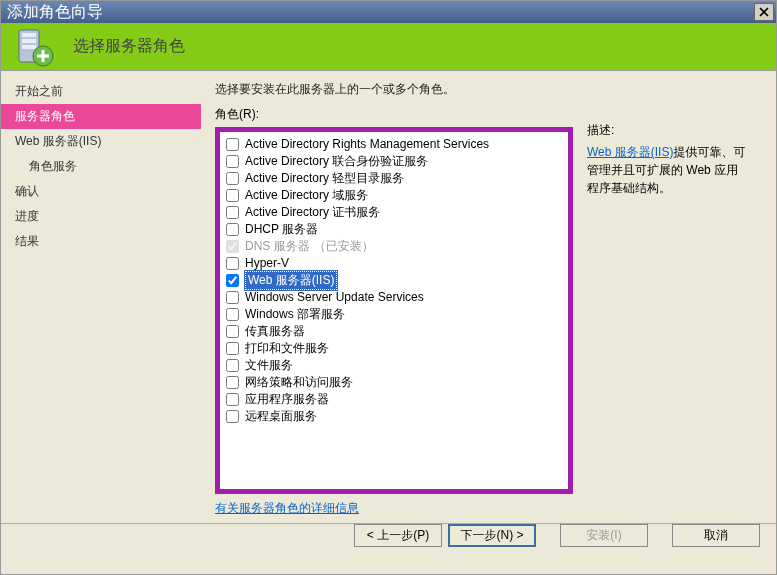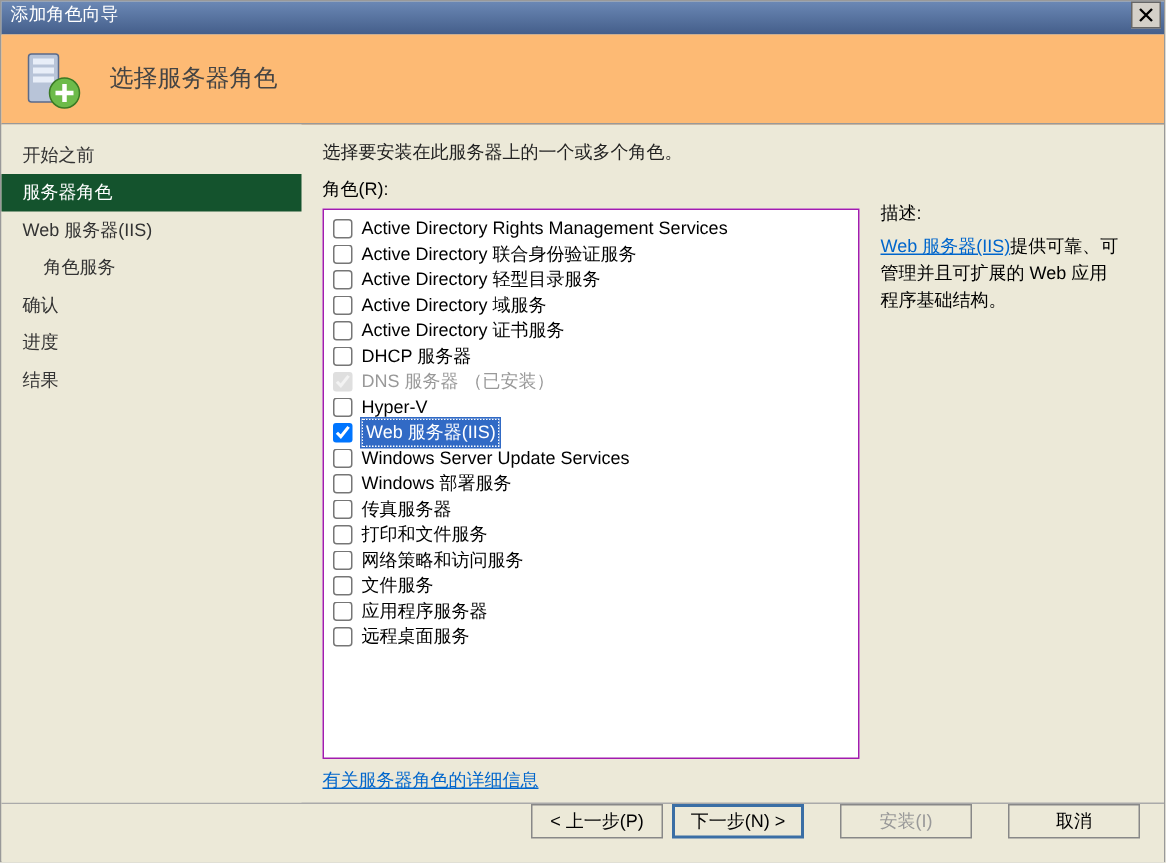--- a/index.html
+++ b/index.html
@@ -1,35 +1,35 @@
 <!DOCTYPE html>
 <html><head>
 <meta charset="utf-8">
 <style>
 * { box-sizing: border-box; margin: 0; padding: 0; }
 body { font-family: "Microsoft YaHei", "SimSun", Tahoma, sans-serif; font-size: 12px; background: #fff; }
 .window { width: 777px; height: 575px; background: #ece9d8; border: 1px solid #999; position: relative; }
-.titlebar { background: linear-gradient(#6b88b5, #445e8a); color: #fff; height: 22px; display: flex; padding: 0 2px 0 6px; font-size: 12px; }
+.titlebar { background: linear-gradient(#6b88b5, #445e8a); color: #fff; height: 22px; display: flex; align-items: center; padding: 0 2px 0 6px; font-size: 16px; }
 .titlebar-text { flex: 1; }
 .close-btn { width: 20px; height: 18px; background: #d4d0c8; border: 1px solid #666; display: flex; align-items: center; justify-content: center; font-weight: bold; font-family: Arial; cursor: pointer; color: #000; }
-.header { background: #fdba74; height: 60px; display: flex; align-items: center; padding-left: 12px; border-bottom: 1px solid #999; }
+.header { background: #84cc16; height: 48px; display: flex; align-items: center; padding-left: 12px; border-bottom: 1px solid #999; }
 .header-icon { width: 42px; height: 42px; margin-right: 18px; position: relative; }
 .header-icon svg { width: 100%; height: 100%; }
 .header-title { font-size: 16px; color: #444; font-weight: normal; }
 .body { display: flex; height: 452px; }
 .sidebar { width: 200px; background: #ece9d8; padding-top: 8px; }
 .side-item { padding: 4px 10px 4px 14px; font-size: 12px; color: #333; cursor: pointer; }
-.side-item.active { background: #14532d; color: #fff; }
+.side-item.active { background: #ec4899; color: #fff; }
 .side-item.indent1 { padding-left: 28px; }
 .main { flex: 1; padding: 10px 30px 6px 14px; display: flex; flex-direction: column; }
 .instruction { font-size: 12px; color: #222; margin-bottom: 8px; }
 .columns { display: flex; gap: 14px; flex: 1; min-height: 0; }
 .roles-col { width: 358px; display: flex; flex-direction: column; }
 .col-label { font-size: 12px; margin-bottom: 4px; }
-.roles-box { border: 1px solid #a21caf; background: #fff; height: 370px; overflow-y: auto; padding: 4px 6px; }
+.roles-box { border: 5px solid #a21caf; background: #fff; height: 370px; overflow-y: auto; padding: 4px 6px; }
 .role-item { display: flex; align-items: center; height: 17px; font-size: 12px; line-height: 17px; }
 .role-item input[type=checkbox] { margin-right: 6px; width: 13px; height: 13px; }
 .role-item .lbl { white-space: nowrap; }
 .role-item.installed { color: #999; }
 .role-item.installed input[type=checkbox] { opacity: 0.7; }
 .role-item.installed .suffix { color: #999; margin-left: 4px; }
 .role-item.selected .lbl { background: #316ac5; color: #fff; border: 1px dotted #fff; outline: 1px solid #316ac5; padding: 0 2px; }
 .desc-col { flex: 1; font-size: 12px; }
 .desc-label { margin-bottom: 4px; margin-top: 16px; }
 .desc-text { line-height: 1.5; }
@@ -133,25 +133,25 @@
               <div class="role-item">
                 <input type="checkbox" style="">
                 <span class="lbl">传真服务器</span>
               </div>
               <div class="role-item">
                 <input type="checkbox" style="">
                 <span class="lbl">打印和文件服务</span>
               </div>
               <div class="role-item">
                 <input type="checkbox" style="">
-                <span class="lbl">网络策略和访问服务</span>
+                <span class="lbl">文件服务</span>
               </div>
               <div class="role-item">
                 <input type="checkbox" style="">
-                <span class="lbl">文件服务</span>
+                <span class="lbl">网络策略和访问服务</span>
               </div>
               <div class="role-item">
                 <input type="checkbox" style="">
                 <span class="lbl">应用程序服务器</span>
               </div>
               <div class="role-item">
                 <input type="checkbox" style="">
                 <span class="lbl">远程桌面服务</span>
               </div>
             </div>

